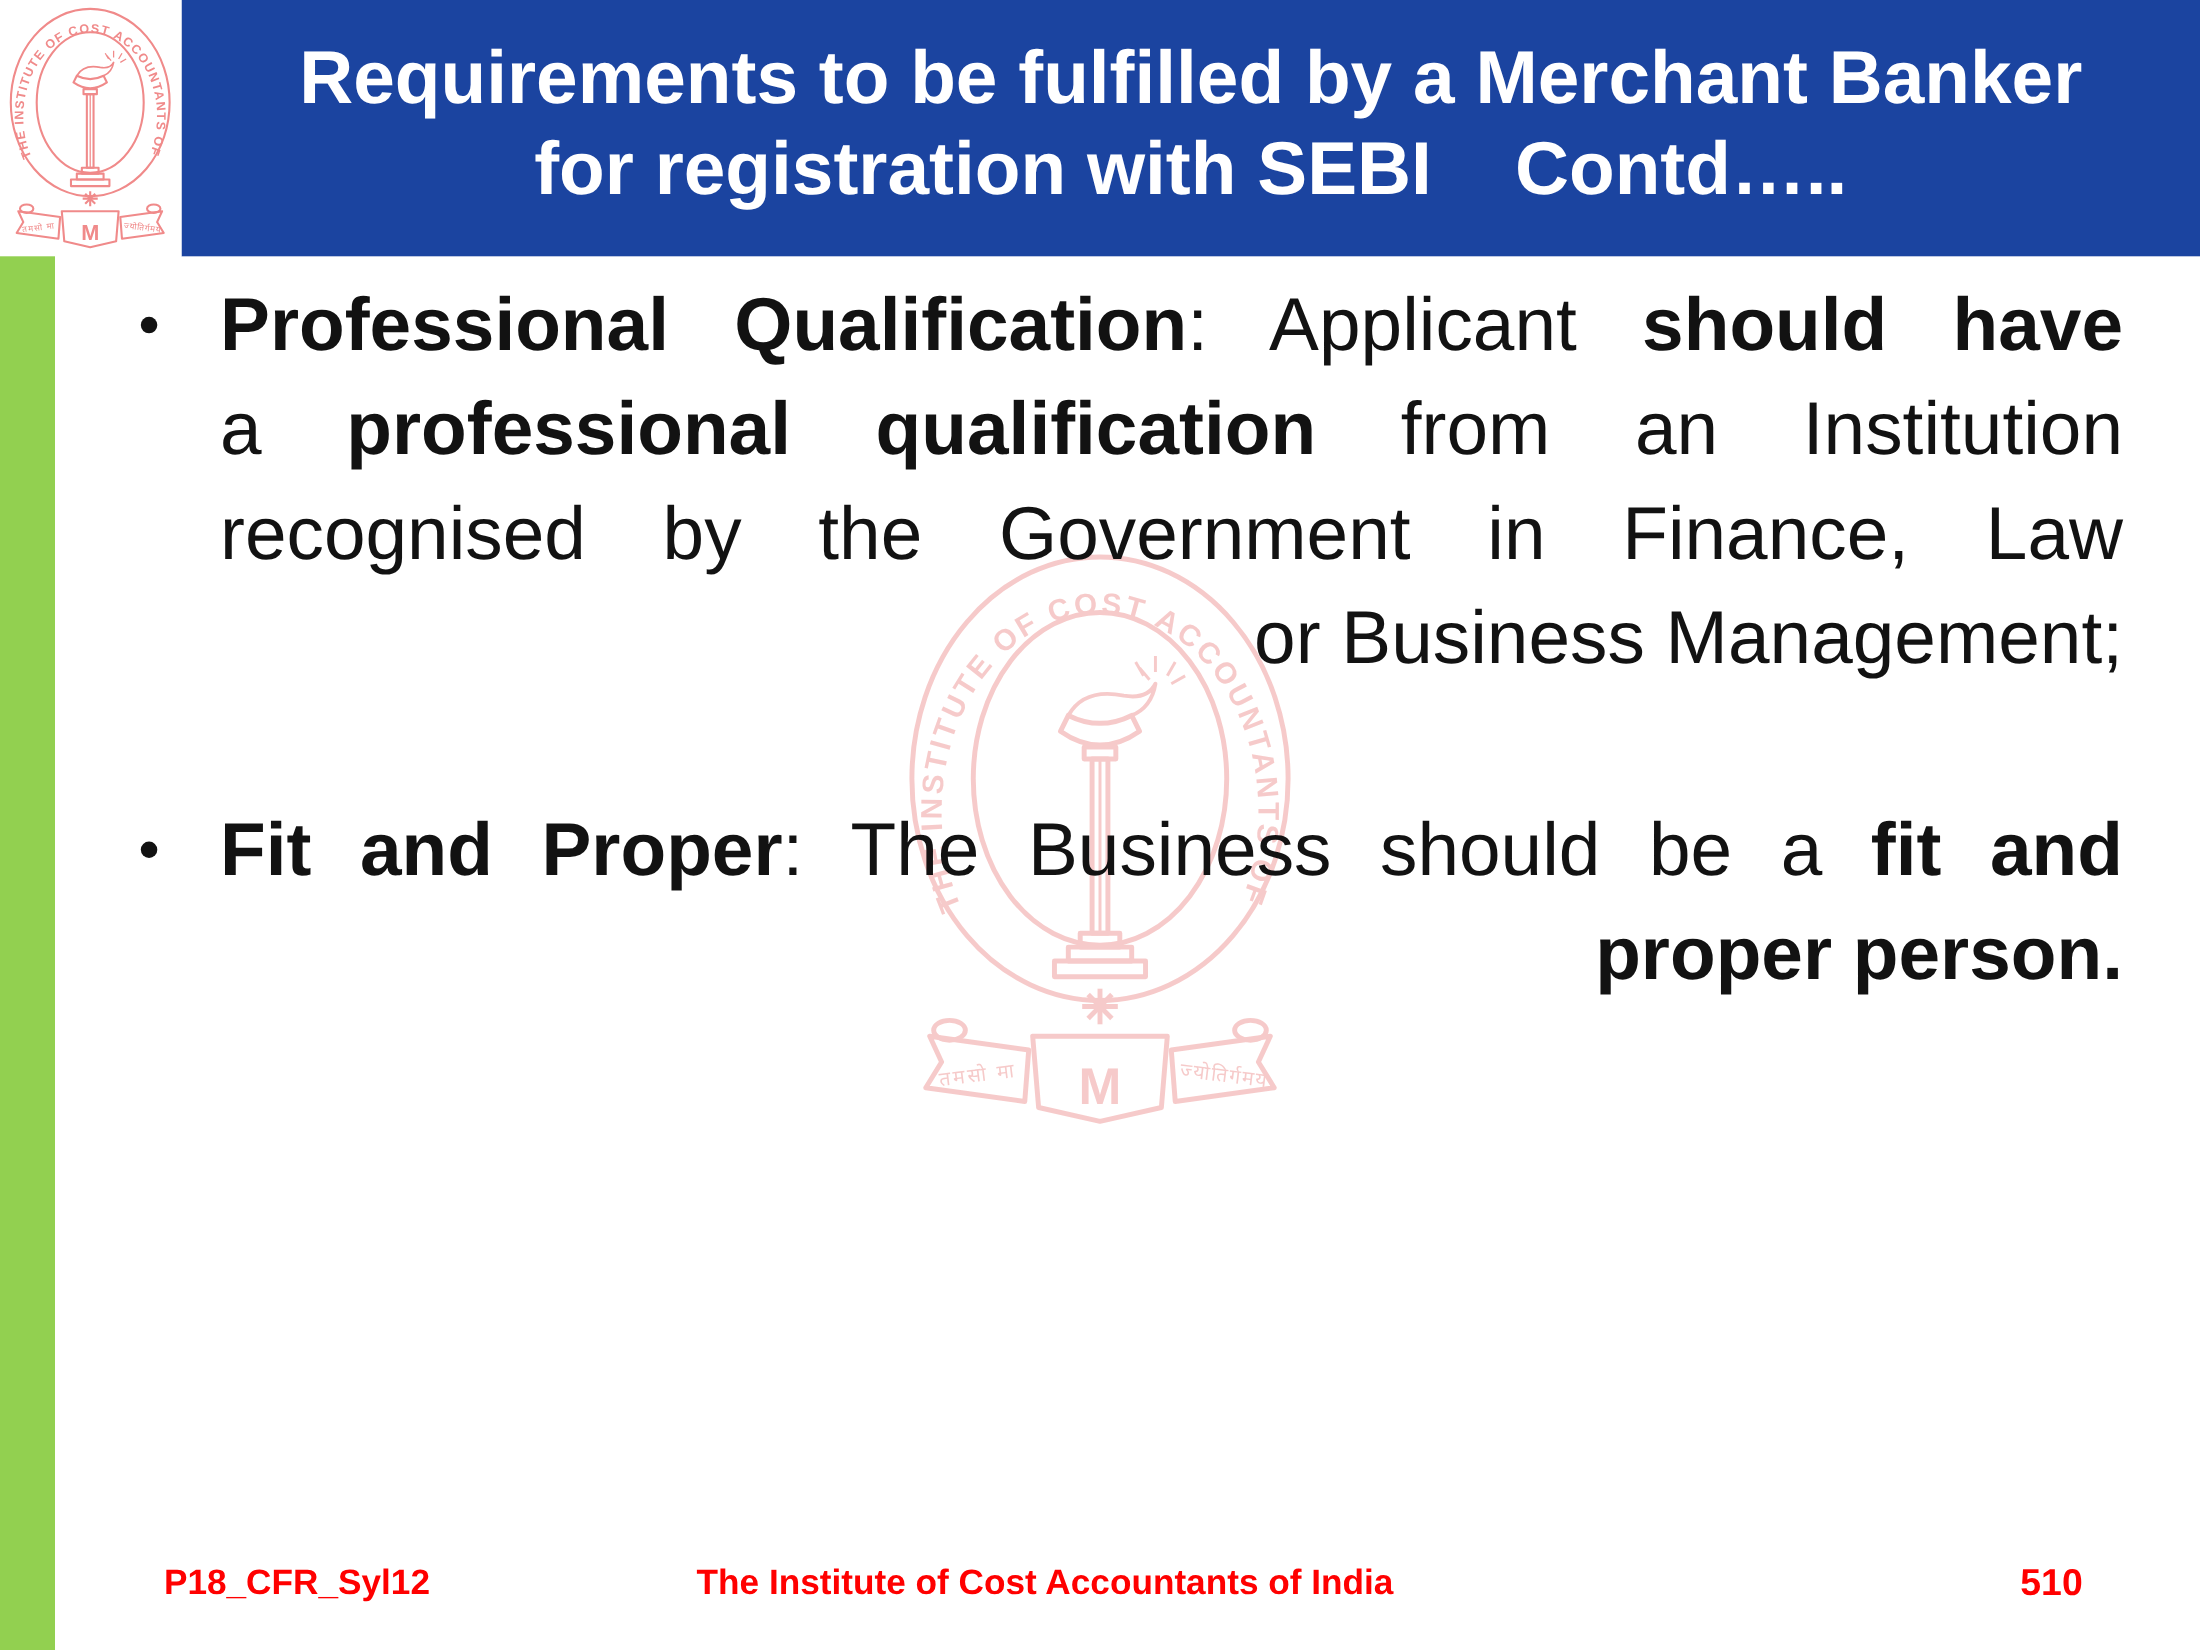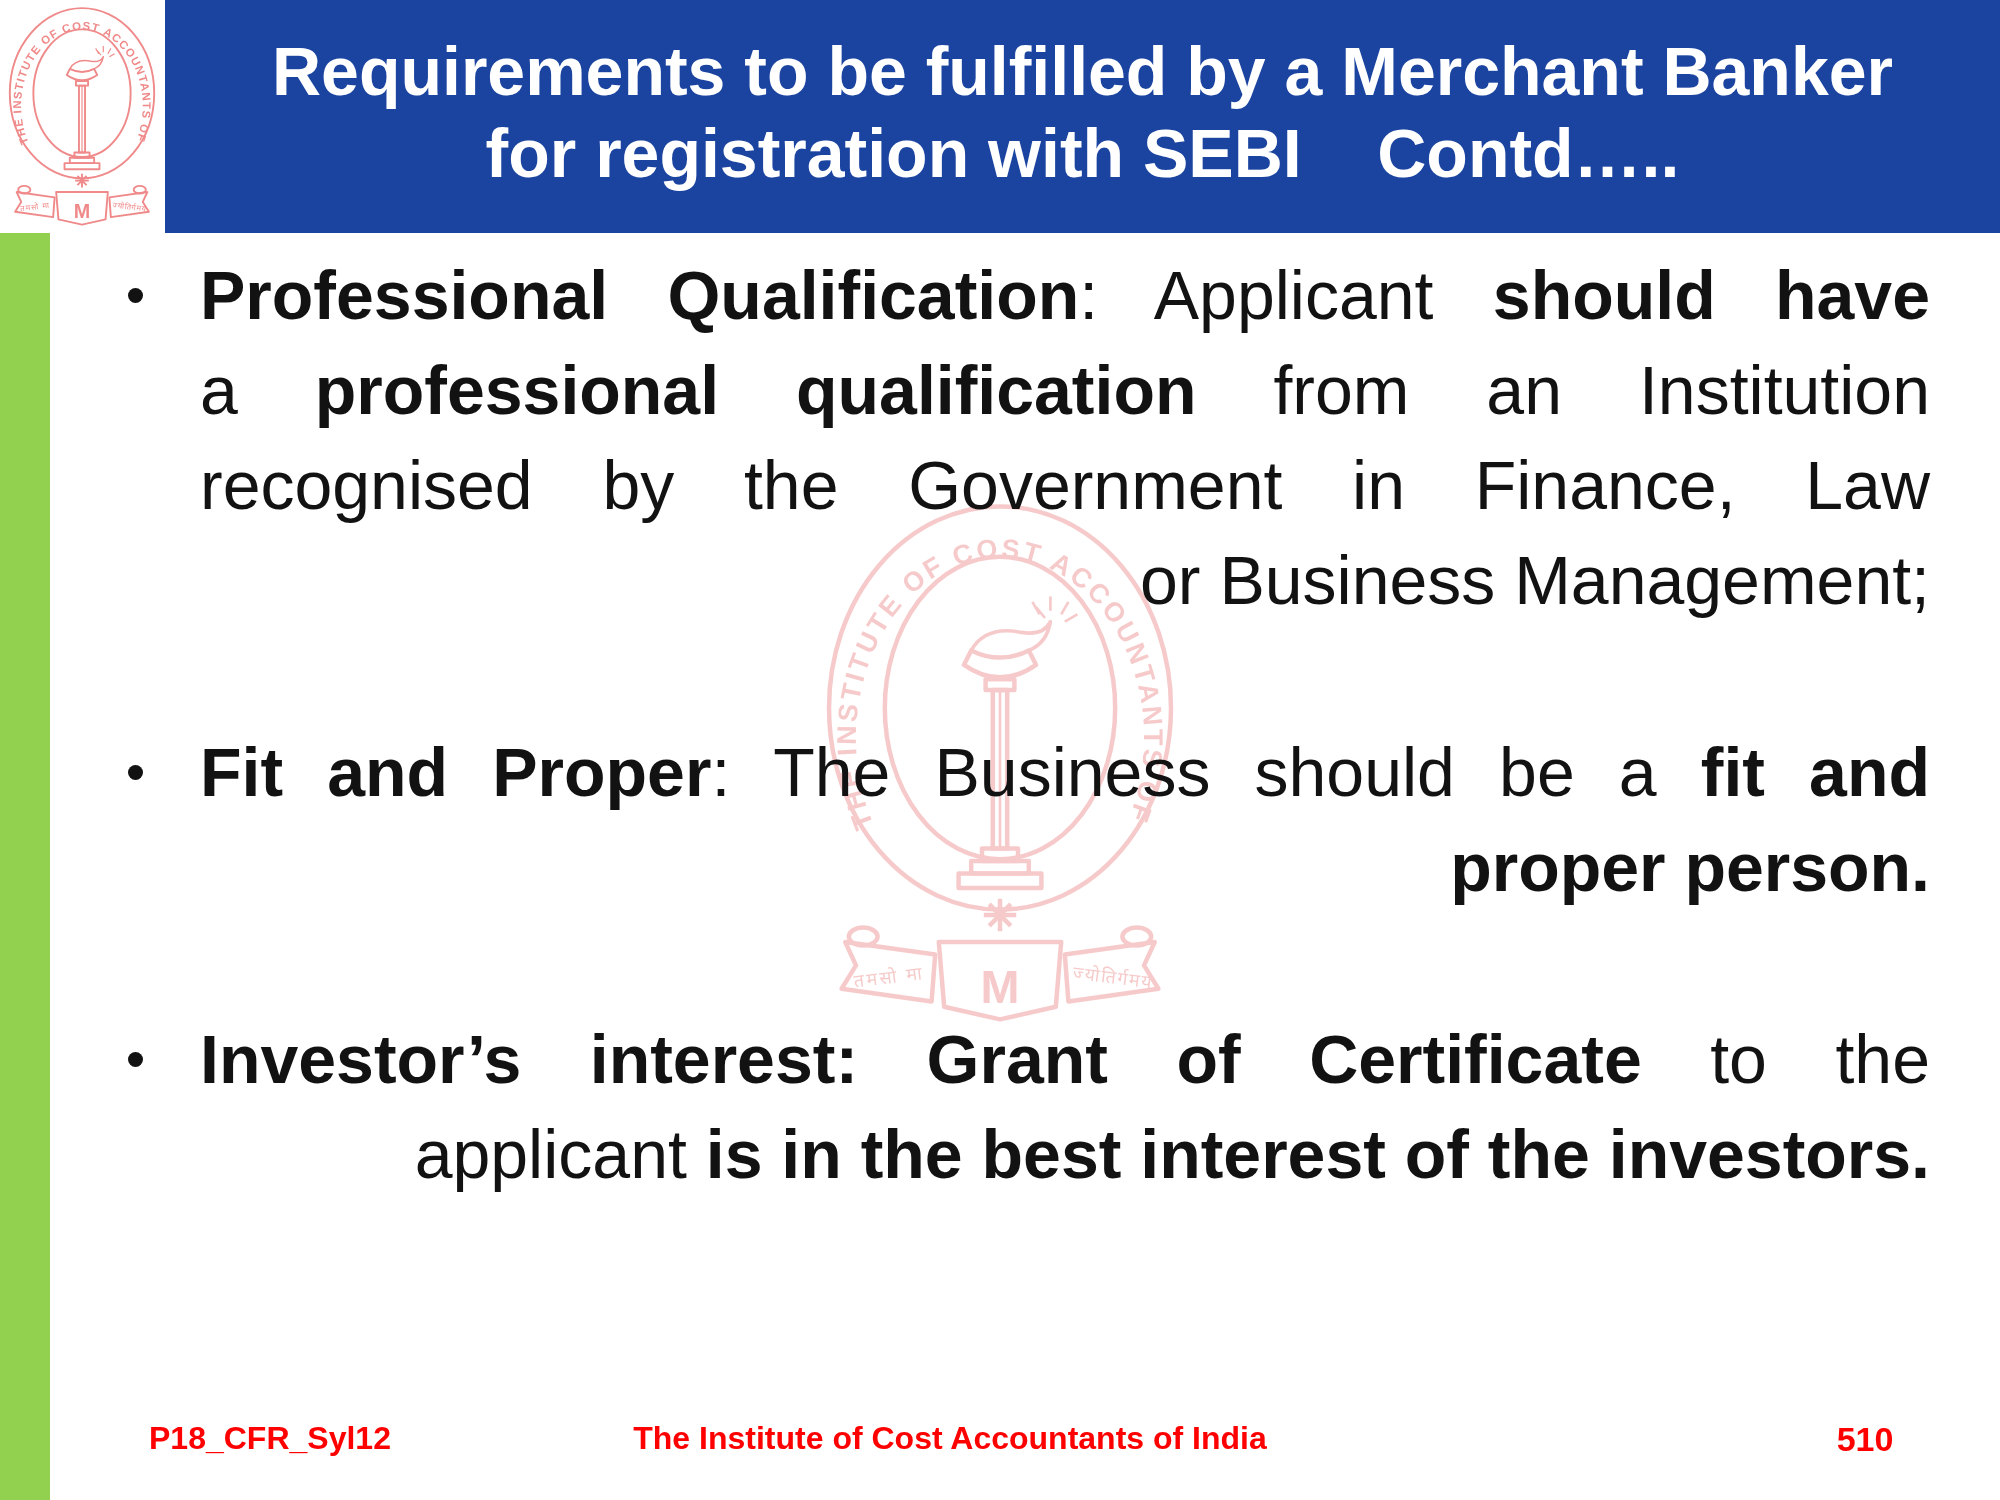--- a/index.html
+++ b/index.html
@@ -175,24 +175,19 @@
         <div class="line justify"><span class="b">Professional Qualification</span><span>: Applicant </span><span class="b">should have</span></div>
         <div class="line justify"><span>a </span><span class="b">professional qualification</span><span> from an Institution</span></div>
         <div class="line justify"><span>recognised by the Government in Finance, Law</span></div>
         <div class="line"><span>or Business Management;</span></div>
       </div>
       <div class="bullet">
         <span class="dot"></span>
         <div class="line justify"><span class="b">Fit and Proper</span><span>: The Business should be a </span><span class="b">fit and</span></div>
         <div class="line"><span class="b">proper person.</span></div>
       </div>
-      <div class="bullet">
-        <span class="dot"></span>
-        <div class="line justify"><span class="b">Investor’s interest: Grant of Certificate</span><span> to the</span></div>
-        <div class="line"><span>applicant </span><span class="b">is in the best interest of the investors.</span></div>
-      </div>
     </div>
 
   <div class="footer-left">P18_CFR_Syl12</div>
   <div class="footer-center">The Institute of Cost Accountants of India</div>
   <div class="footer-page">510</div>
 
 </div>
 
 </body></html>

